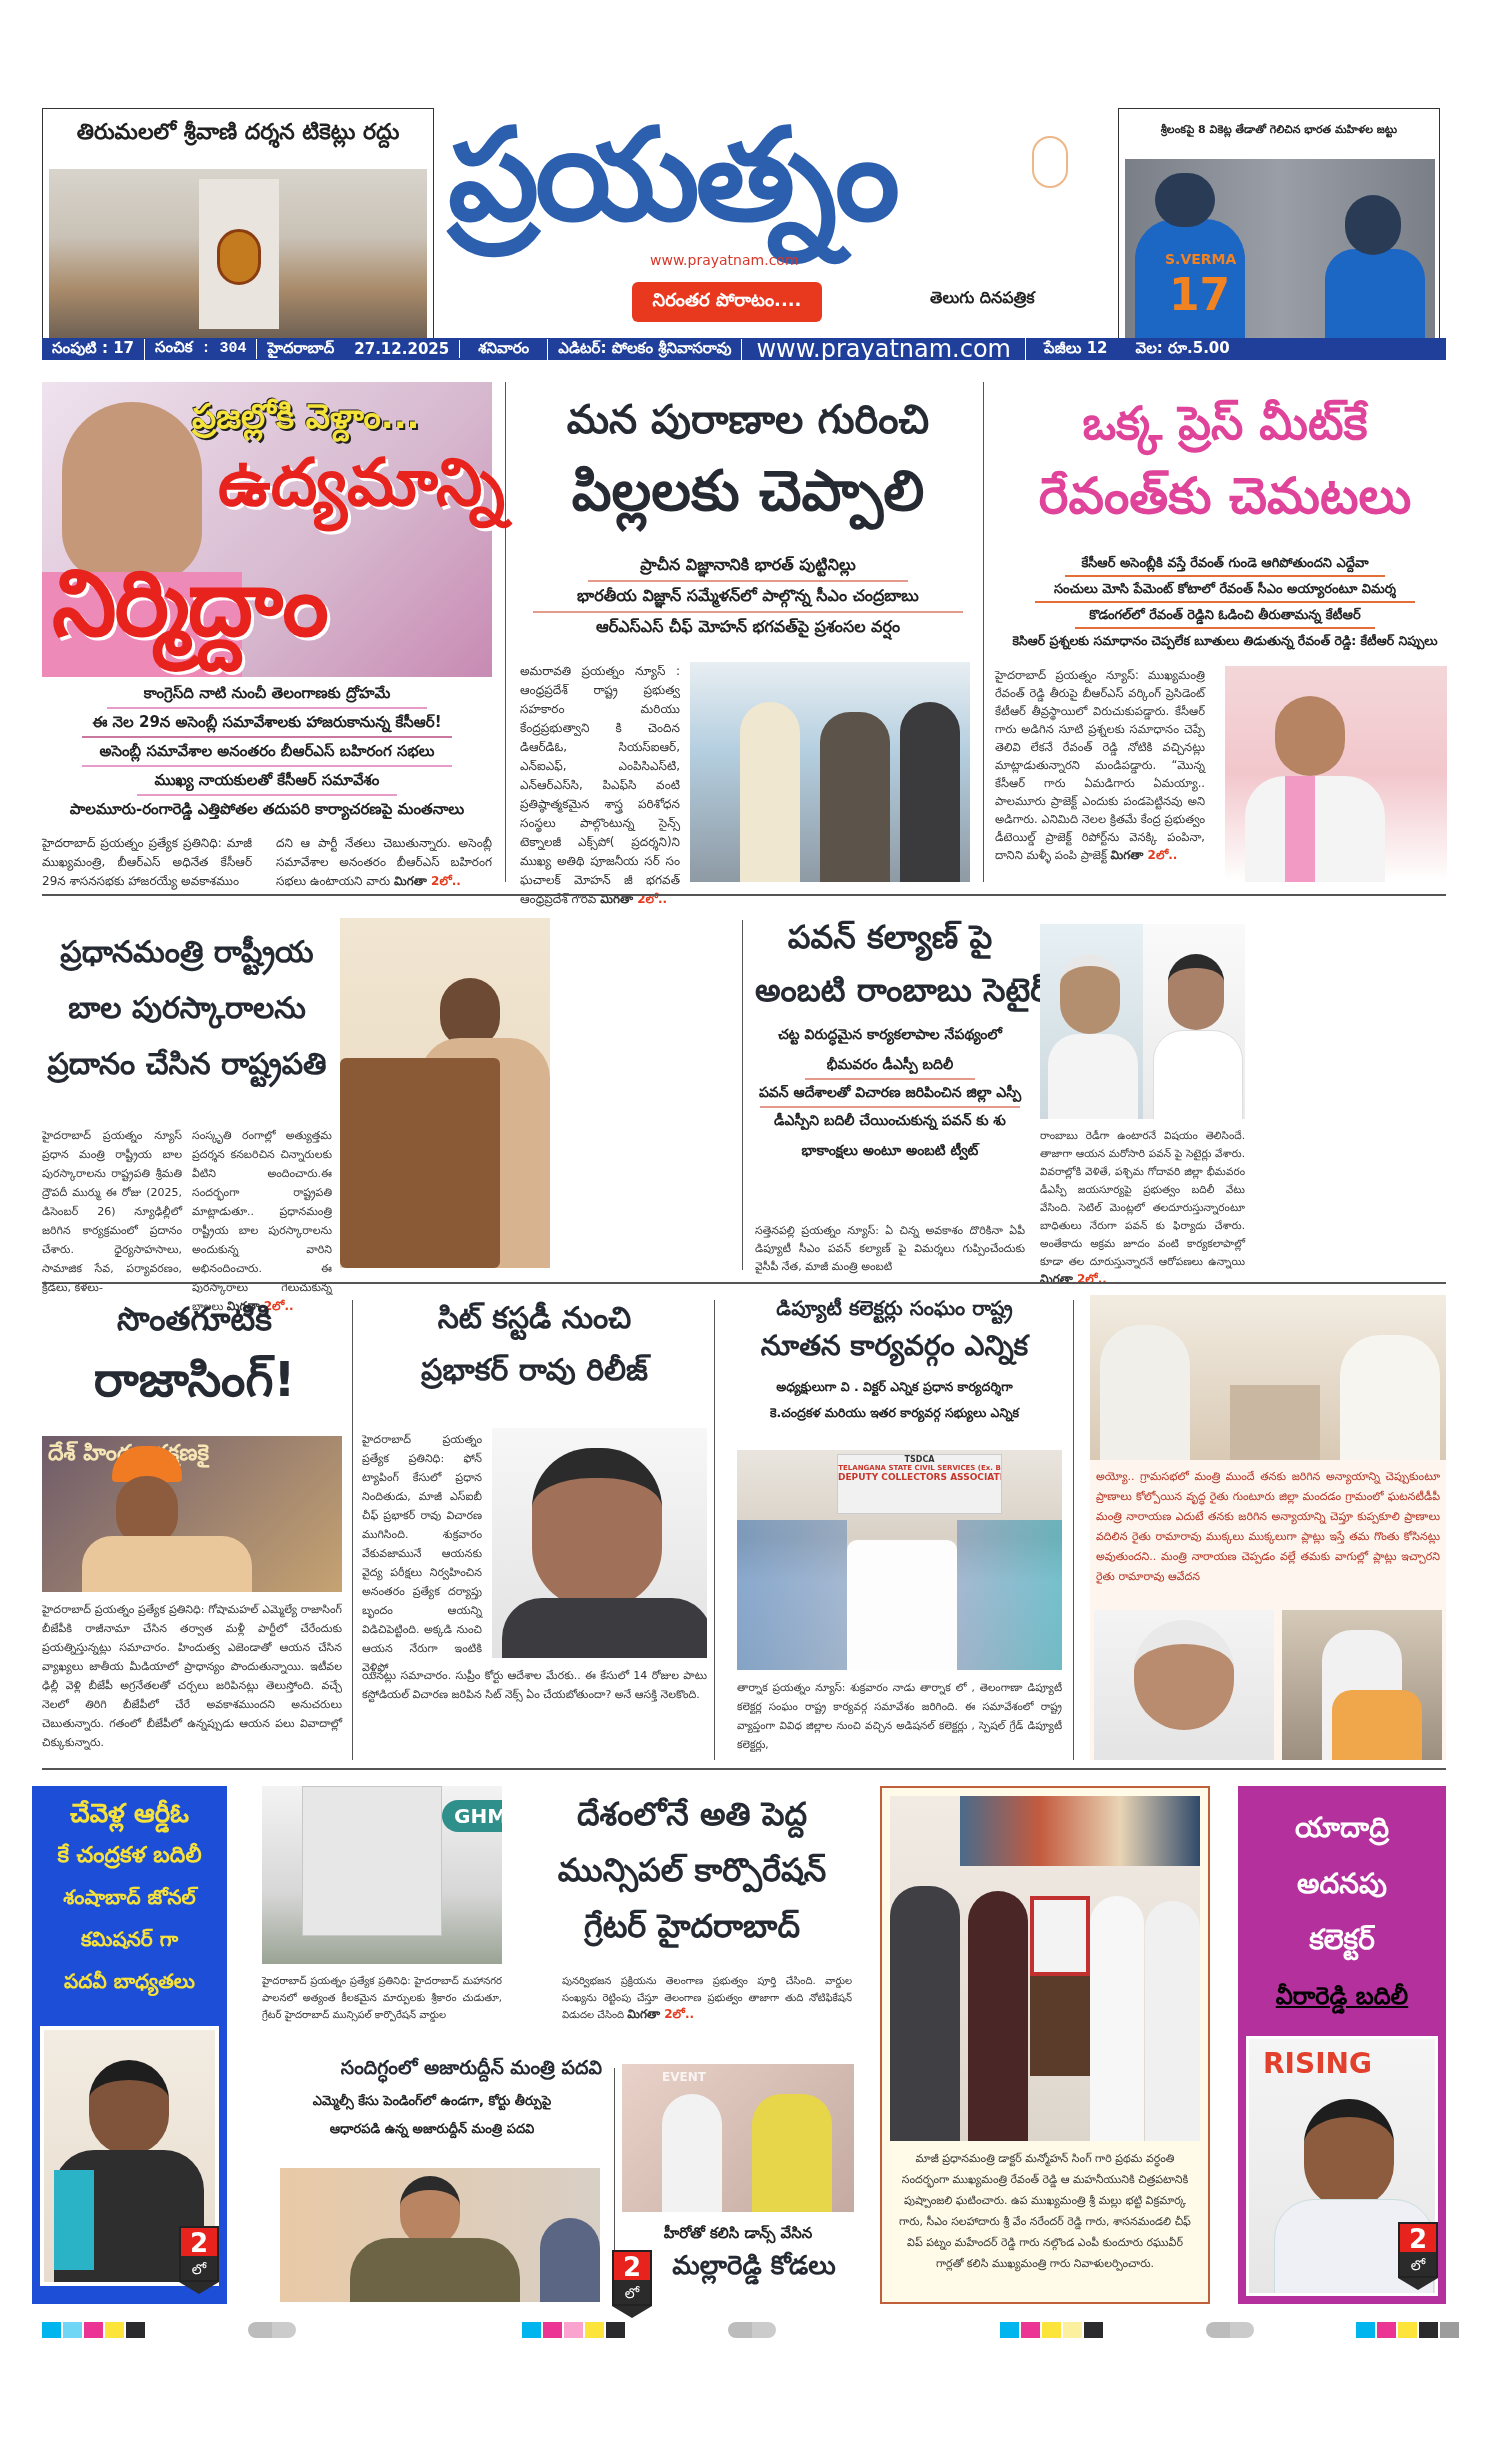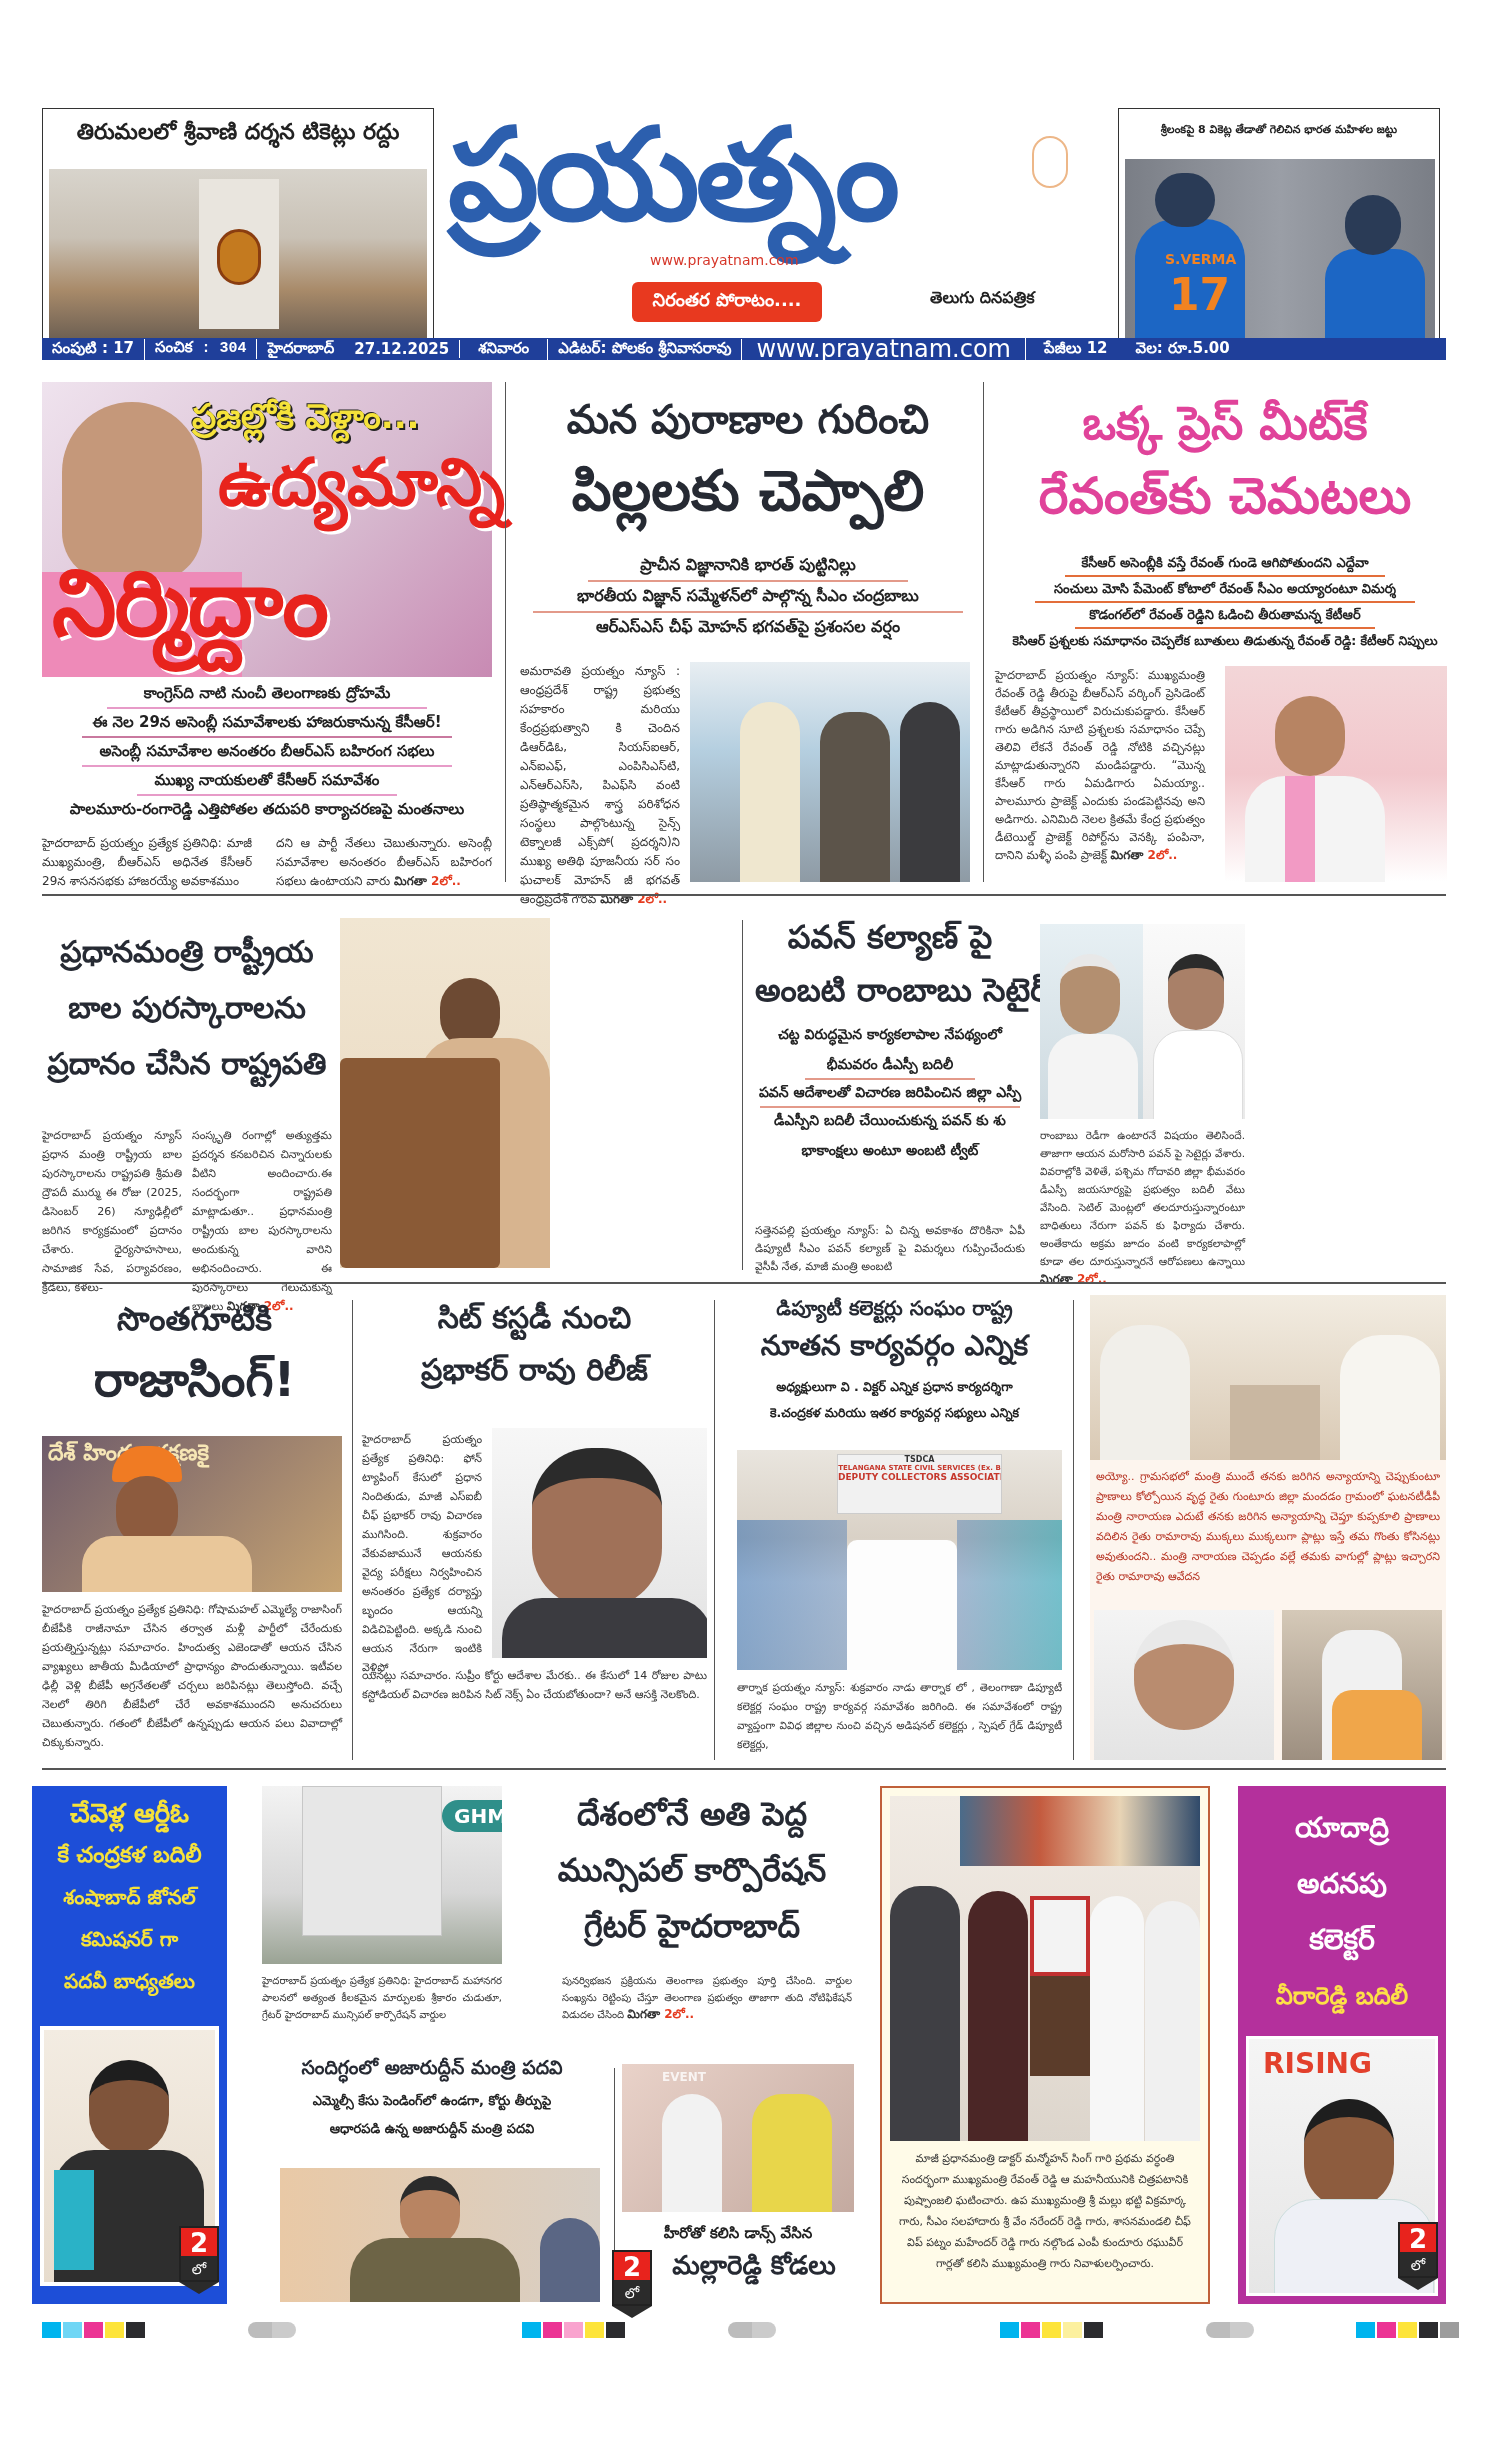--- a/index.html
+++ b/index.html
@@ -287,21 +287,21 @@
     <div style="text-align:center;font-size:32px;font-weight:bold;color:#262a33;white-space:nowrap;line-height:56px;">గ్రేటర్ హైదరాబాద్</div>
   </div>
   <div class="body-text" style="position:absolute;left:0;top:186px;width:240px;font-size:10px;line-height:17px;">హైదరాబాద్ ప్రయత్నం ప్రత్యేక ప్రతినిధి: హైదరాబాద్ మహానగర పాలనలో అత్యంత కీలకమైన మార్పులకు శ్రీకారం చుడుతూ, గ్రేటర్ హైదరాబాద్ మున్సిపల్ కార్పొరేషన్ వార్డుల</div>
   <div class="body-text" style="position:absolute;left:300px;top:186px;width:290px;font-size:10px;line-height:17px;">
     <span>పునర్విభజన ప్రక్రియను తెలంగాణ ప్రభుత్వం పూర్తి చేసింది. వార్డుల సంఖ్యను రెట్టింపు చేస్తూ తెలంగాణ ప్రభుత్వం తాజాగా తుది నోటిఫికేషన్ విడుదల చేసింది</span>
     <span class="more"><span>మిగతా</span> <b>2లో..</b></span>
   </div>
 </div>
 
 <div class="abs" style="left:262px;top:2040px;width:340px;height:262px;">
-  <div style="text-align:center;font-size:19px;font-weight:bold;color:#262a33;margin-top:16px;white-space:nowrap;">సందిగ్ధంలో అజారుద్దీన్ మంత్రి పదవి</div>
+  <div style="text-align:right;font-size:19px;font-weight:bold;color:#262a33;margin-top:16px;white-space:nowrap;">సందిగ్ధంలో అజారుద్దీన్ మంత్రి పదవి</div>
   <div class="sub" style="font-size:13px;margin-top:10px;white-space:nowrap;">ఎమ్మెల్సీ కేసు పెండింగ్‌లో ఉండగా, కోర్టు తీర్పుపై</div>
   <div class="sub" style="font-size:13px;margin-top:10px;white-space:nowrap;">ఆధారపడి ఉన్న అజారుద్దీన్ మంత్రి పదవి</div>
   <div style="position:absolute;left:18px;top:128px;width:320px;height:134px;background:linear-gradient(90deg,#e9c9a6,#d8cfc5);overflow:hidden;">
     <div style="position:absolute;left:120px;top:8px;width:60px;height:70px;background:#b88462;border-radius:30px;border-top:14px solid #2b2b2b;"></div>
     <div style="position:absolute;left:70px;top:70px;width:170px;height:70px;background:#6d6446;border-radius:40px 40px 0 0;"></div>
     <div style="position:absolute;left:260px;top:50px;width:60px;height:90px;background:#5a6684;border-radius:30px 30px 0 0;"></div>
   </div>
 </div>
 <div class="rule-v" style="left:614px;top:2068px;height:200px;"></div>
 
@@ -331,21 +331,21 @@
     <div style="position:absolute;left:255px;top:105px;width:55px;height:240px;background:#f0f0f0;border-radius:30px 30px 0 0;"></div>
   </div>
   <div style="position:absolute;left:10px;top:360px;width:306px;font-size:11px;line-height:21px;text-align:center;color:#333;">మాజీ ప్రధానమంత్రి డాక్టర్ మన్మోహన్ సింగ్ గారి ప్రథమ వర్ధంతి సందర్భంగా ముఖ్యమంత్రి రేవంత్ రెడ్డి ఆ మహనీయునికి చిత్రపటానికి పుష్పాంజలి ఘటించారు. ఉప ముఖ్యమంత్రి శ్రీ మల్లు భట్టి విక్రమార్క గారు, సీఎం సలహాదారు శ్రీ వేం నరేందర్ రెడ్డి గారు, శాసనమండలి చీఫ్ విప్ పట్నం మహేందర్ రెడ్డి గారు నల్గొండ ఎంపీ కుందూరు రఘువీర్ గార్లతో కలిసి ముఖ్యమంత్రి గారు నివాళులర్పించారు.</div>
 </div>
 
 <div class="abs" style="left:1238px;top:1786px;width:208px;height:518px;background:#b4309c;">
   <div style="padding-top:14px;">
     <div style="text-align:center;font-size:28px;font-weight:bold;color:#fff;line-height:56px;white-space:nowrap;">యాదాద్రి</div>
     <div style="text-align:center;font-size:28px;font-weight:bold;color:#fff;line-height:56px;white-space:nowrap;">అదనపు</div>
     <div style="text-align:center;font-size:28px;font-weight:bold;color:#fff;line-height:56px;white-space:nowrap;">కలెక్టర్</div>
-    <div style="text-align:center;font-size:24px;font-weight:bold;color:#fde047;line-height:56px;white-space:nowrap;">వీరారెడ్డి బదిలీ</div>
+    <div style="text-align:center;font-size:24px;font-weight:bold;color:#000000;line-height:56px;white-space:nowrap;text-decoration:underline;">వీరారెడ్డి బదిలీ</div>
   </div>
   <div style="position:absolute;left:8px;top:250px;width:192px;height:260px;background:#fff;padding:3px;">
     <div style="width:100%;height:100%;background:linear-gradient(180deg,#f5f5f5,#e6e6e6);position:relative;overflow:hidden;">
       <div style="position:absolute;left:14px;top:8px;font-weight:bold;font-size:28px;color:#e2402c;">RISING</div>
       <div style="position:absolute;left:55px;top:60px;width:90px;height:110px;background:#8d5c3e;border-radius:45px;border-top:18px solid #1e1e1e;"></div>
       <div style="position:absolute;left:25px;top:160px;width:160px;height:100px;background:#eef0f6;border-radius:40px 40px 0 0;border:1px solid #cdd;"></div>
     </div>
   </div>
   <div class="badge2" style="left:160px;top:436px;">
     <div class="top">2</div>

